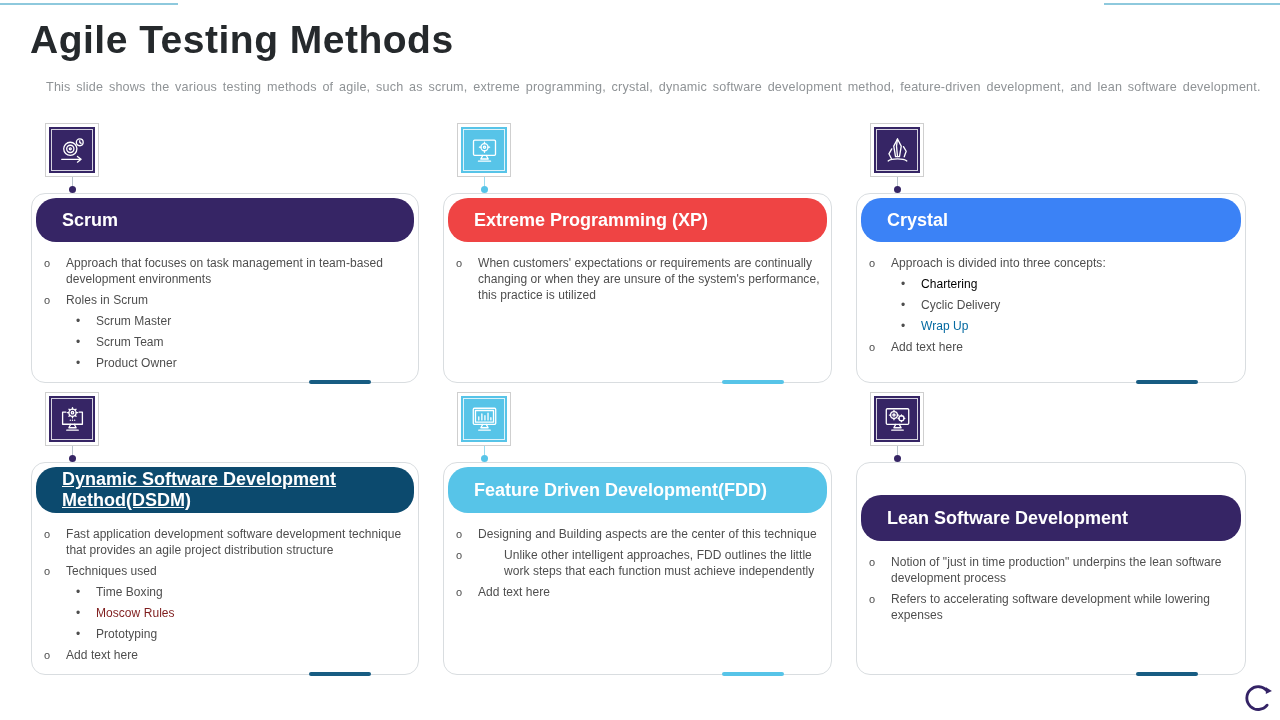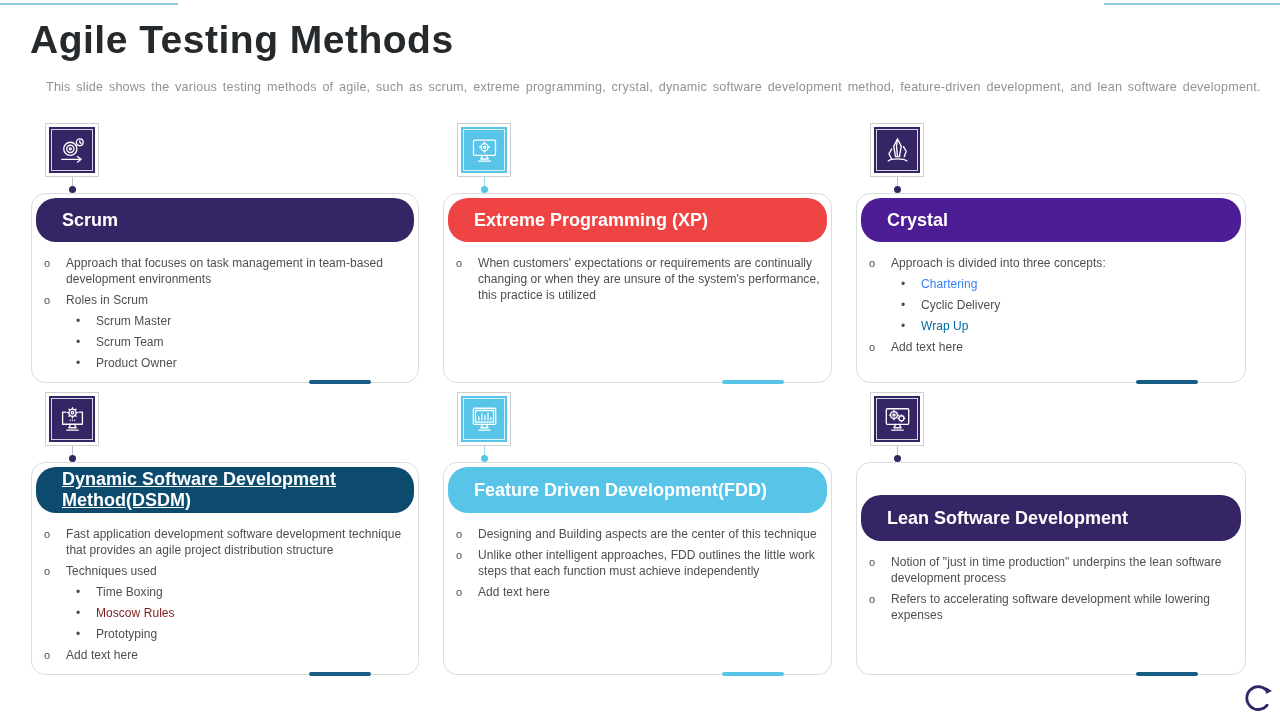--- a/index.html
+++ b/index.html
@@ -146,31 +146,31 @@
                 <path d="M6.5 24.5 c3.2 -2.6 13.8 -2.6 17 0"></path>
               </g>
             </svg>
           </div>
         </div>
         <div class="connector">
           <span class="line"></span>
           <span class="dot" style="background: rgb(54, 37, 101);"></span>
         </div>
         <section class="card">
-          <header class="card-header" style="background: #4c1d95;">
+          <header class="card-header" style="background: #3b82f6;">
             <span>Crystal</span>
           </header>
           <div class="card-body">
             <div class="b-row">
               <span class="m">o</span>
               <span class="t" style="color: rgb(78, 78, 78);">Approach is divided into three concepts:</span>
             </div>
             <div class="b-row sub">
               <span class="m">•</span>
-              <span class="t" style="color: #3b82f6;">Chartering</span>
+              <span class="t" style="color: #000000;">Chartering</span>
             </div>
             <div class="b-row sub">
               <span class="m">•</span>
               <span class="t" style="color: rgb(78, 78, 78);">Cyclic Delivery</span>
             </div>
             <div class="b-row sub">
               <span class="m">•</span>
               <span class="t" style="color: #0369a1;">Wrap Up</span>
             </div>
             <div class="b-row">
@@ -256,21 +256,21 @@
           <header class="card-header" style="background: rgb(87, 196, 232); align-items: center;">
             <span>Feature Driven Development(FDD)</span>
           </header>
           <div class="card-body">
             <div class="b-row">
               <span class="m">o</span>
               <span class="t" style="color: rgb(78, 78, 78);">Designing and Building aspects are the center of this technique</span>
             </div>
             <div class="b-row">
               <span class="m">o</span>
-              <span class="t" style="color: rgb(78, 78, 78);">Unlike other intelligent approaches, FDD outlines the little work steps that each function must achieve independently</span>
+              <span class="t" style="color: rgb(78, 78, 78); margin-left: 26px;">Unlike other intelligent approaches, FDD outlines the little work steps that each function must achieve independently</span>
             </div>
             <div class="b-row">
               <span class="m">o</span>
               <span class="t" style="color: rgb(78, 78, 78);">Add text here</span>
             </div>
           </div>
           <span class="accent" style="background: rgb(87, 196, 232);"></span>
         </section>
       </div>
       <div class="cell row2">

